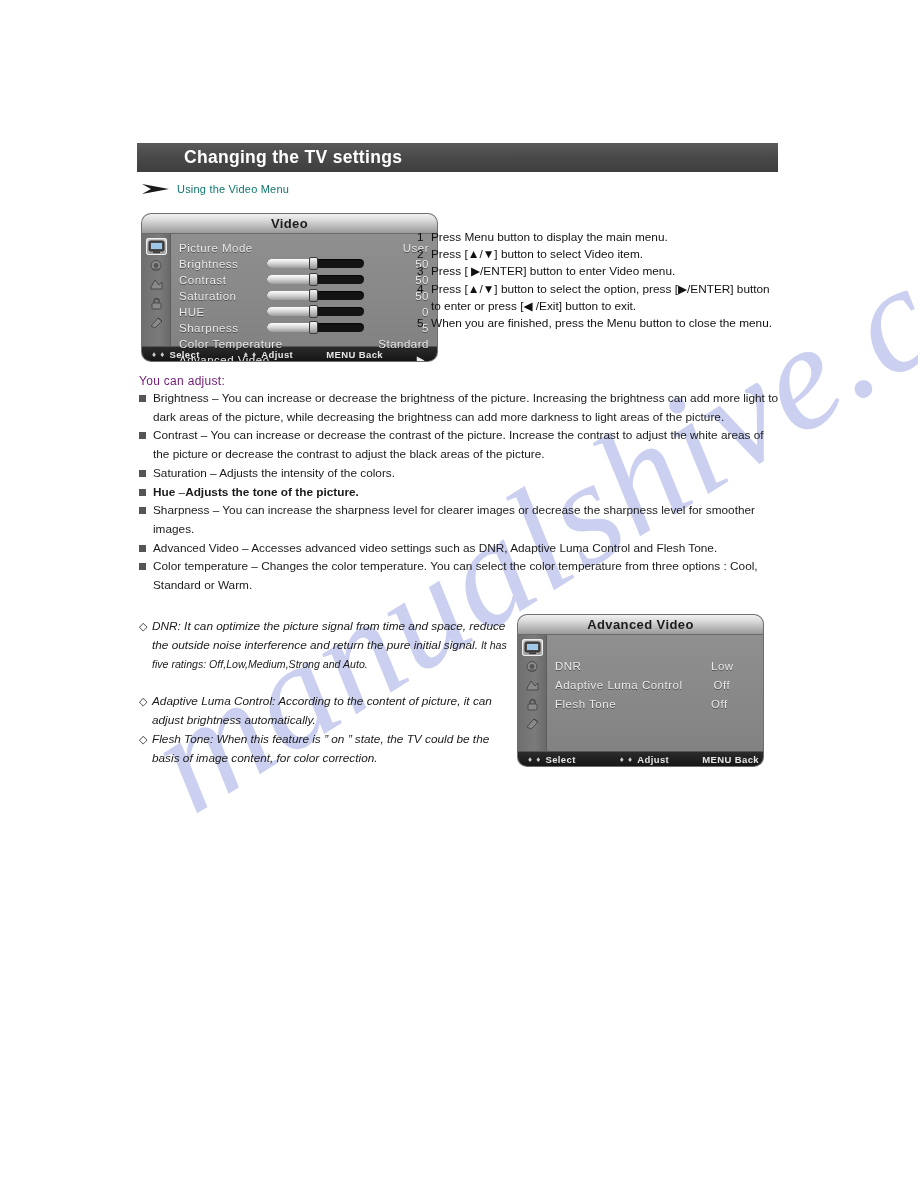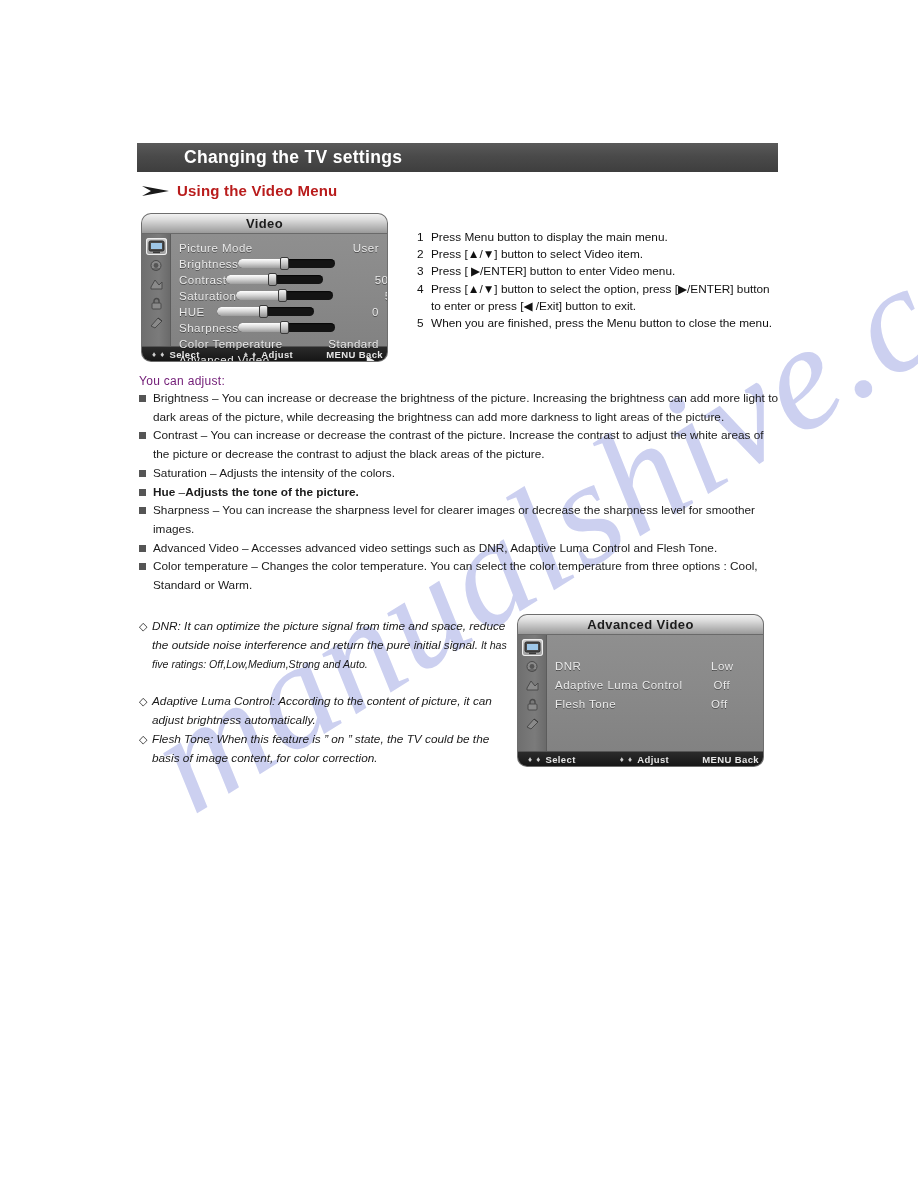--- a/index.html
+++ b/index.html
@@ -72,24 +72,24 @@
     left: 142px; top: 182px;
     display: flex;
     align-items: center;
   }
   .arrow-bullet {
     width: 27px; height: 14px;
     margin-right: 8px;
     display: block;
   }
   .sub-header .sub-title {
-    font-size: 15px;
-    font-weight: bold;
+    font-size: 11px;
+    font-weight: normal;
     letter-spacing: 0.2px;
-    color: #b91c1c;
+    color: #0f766e;
   }
 
   
   .osd {
     position: absolute;
     border-radius: 9px;
     background: #8d8d8d;
     box-shadow: 0 0 0 1px #6e6e6e;
     overflow: hidden;
     font-family: "Liberation Sans", sans-serif;
@@ -224,21 +224,21 @@
     letter-spacing: 1px;
   }
   .osd-footer .f-item { display: flex; align-items: center; }
   .osd-footer .f1 { margin-left: 10px; }
   .osd-footer .f2 { margin-left: 44px; }
   .osd-footer .f3 { margin-left: 33px; }
 
   
   #osd-video {
     left: 142px; top: 214px;
-    width: 245px;
+    width: 295px;
   }
   #osd-video .osd-body { height: 112px; }
   #osd-video .osd-rows { top: 6px; }
 
   
   #osd-advanced {
     left: 518px; top: 615px;
     width: 245px;
   }
   #osd-advanced .osd-body { height: 116px; }

